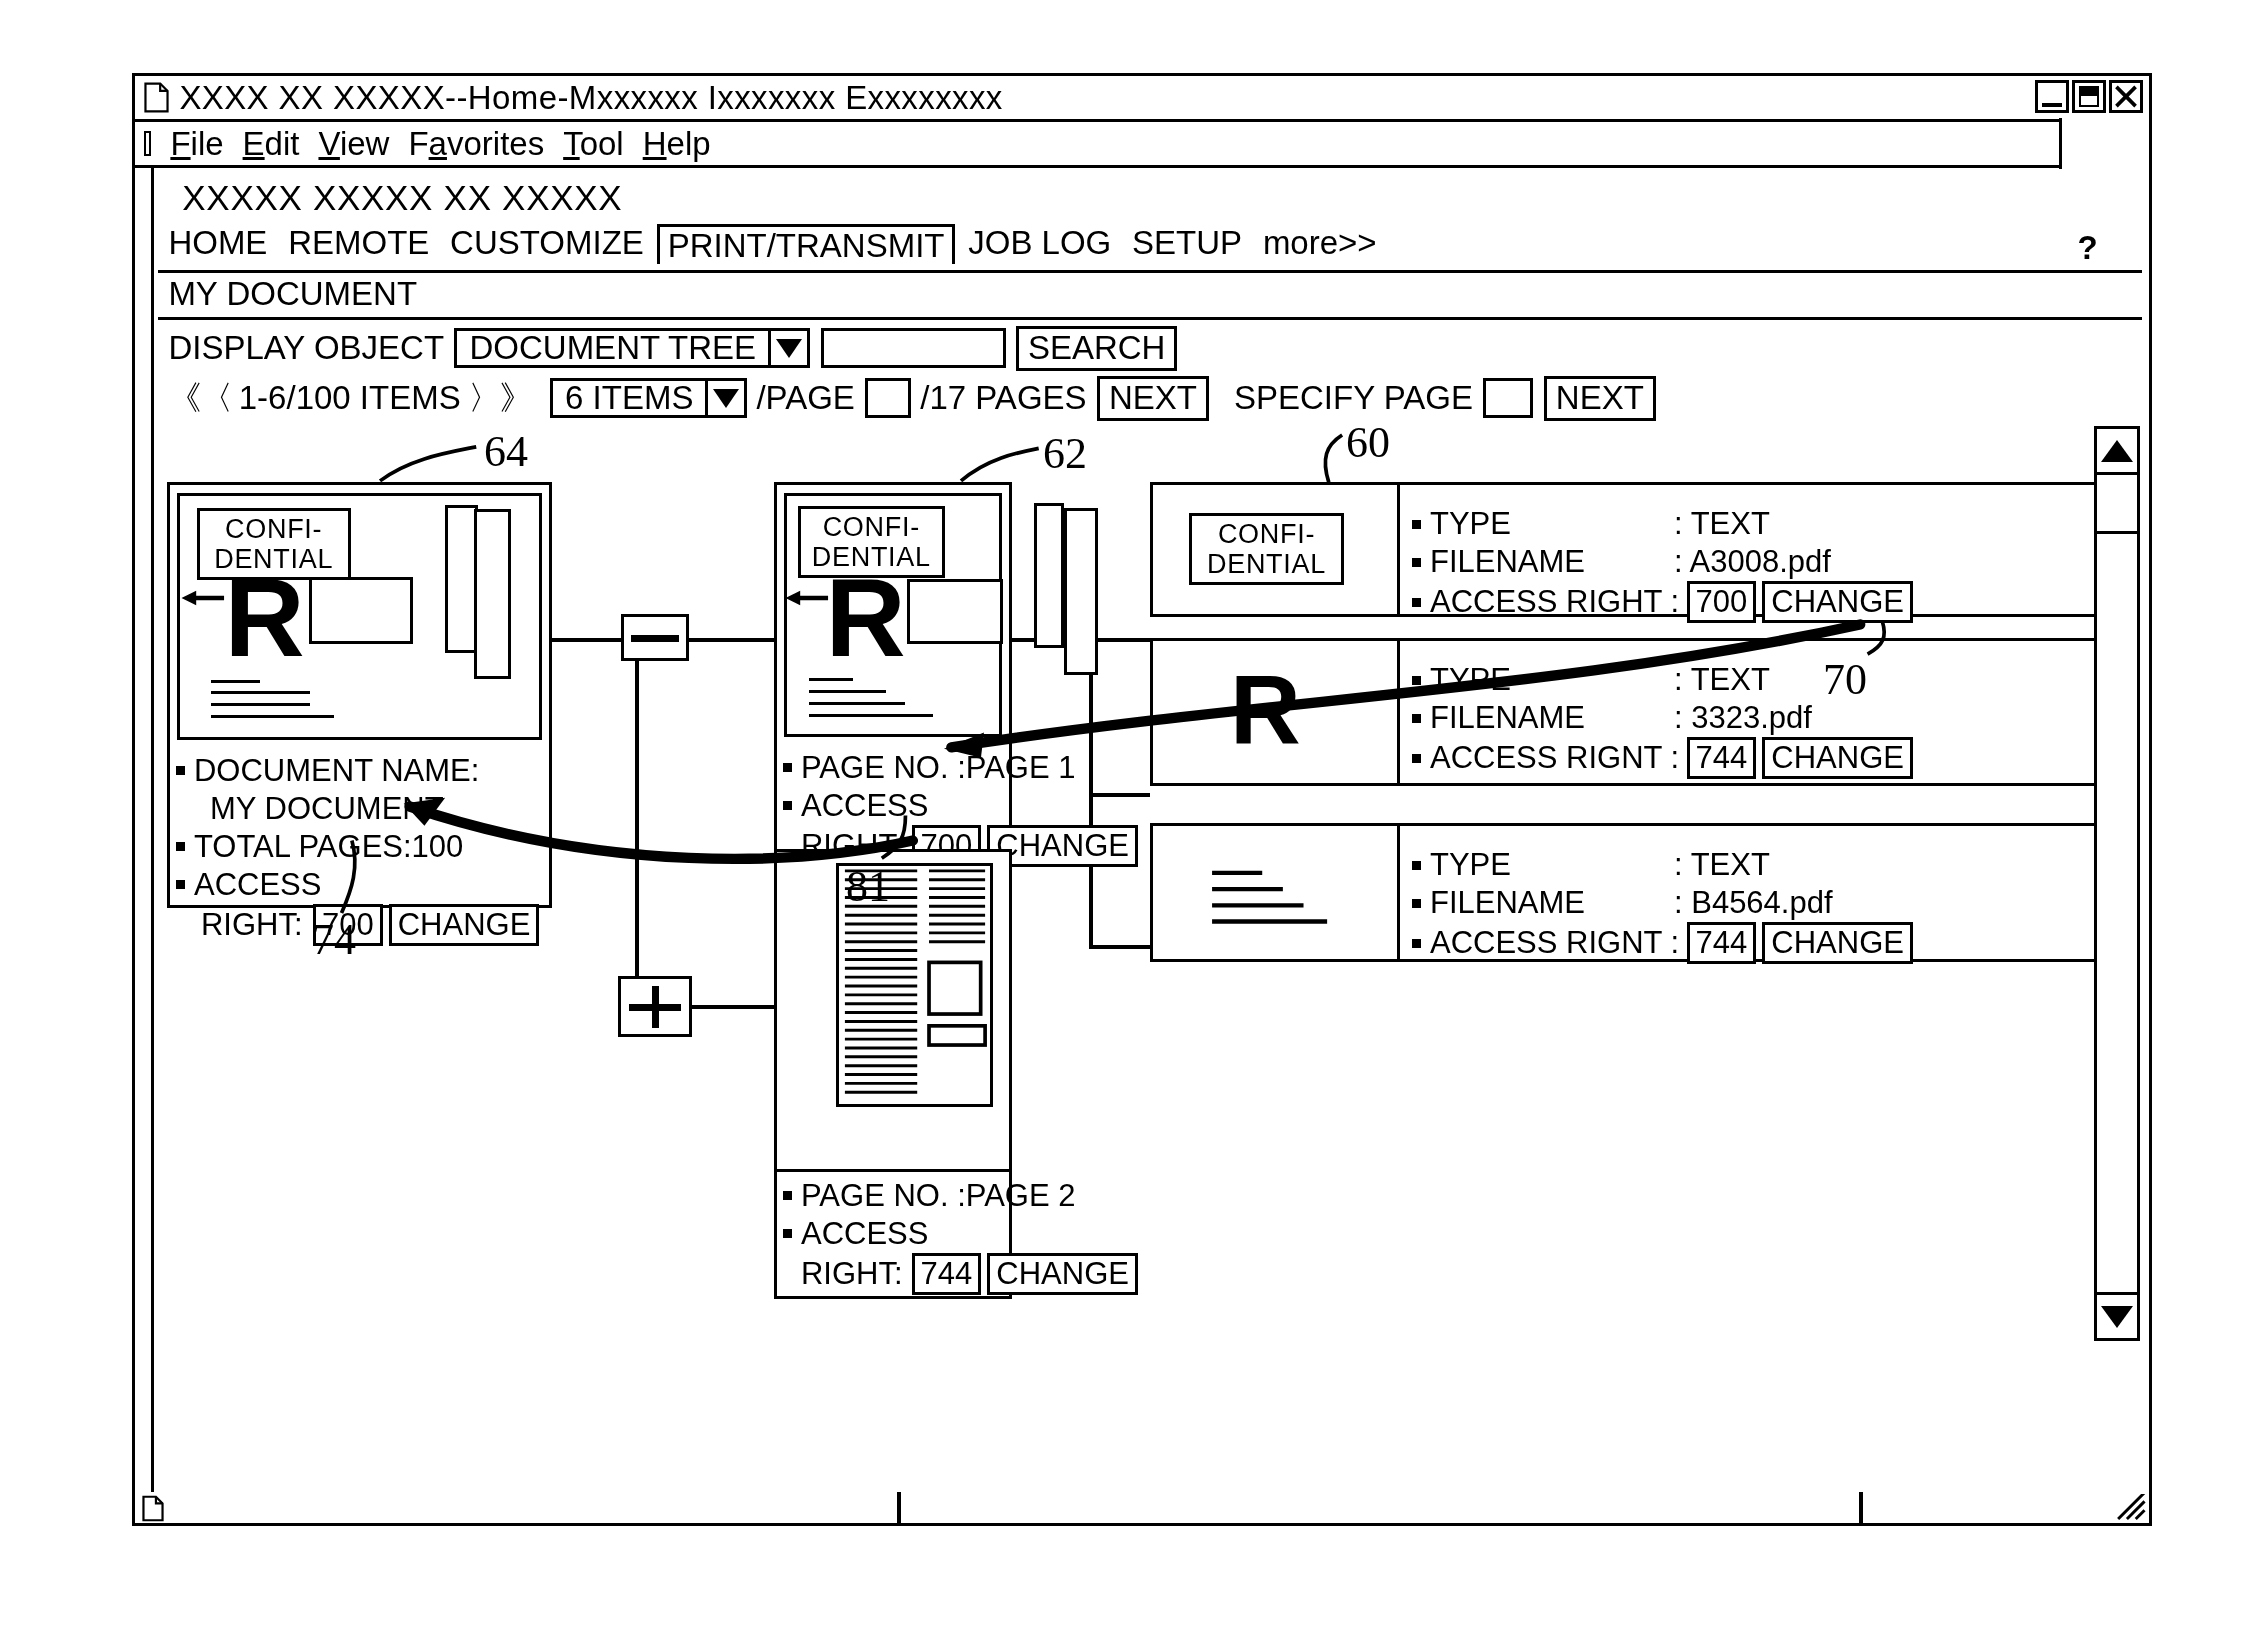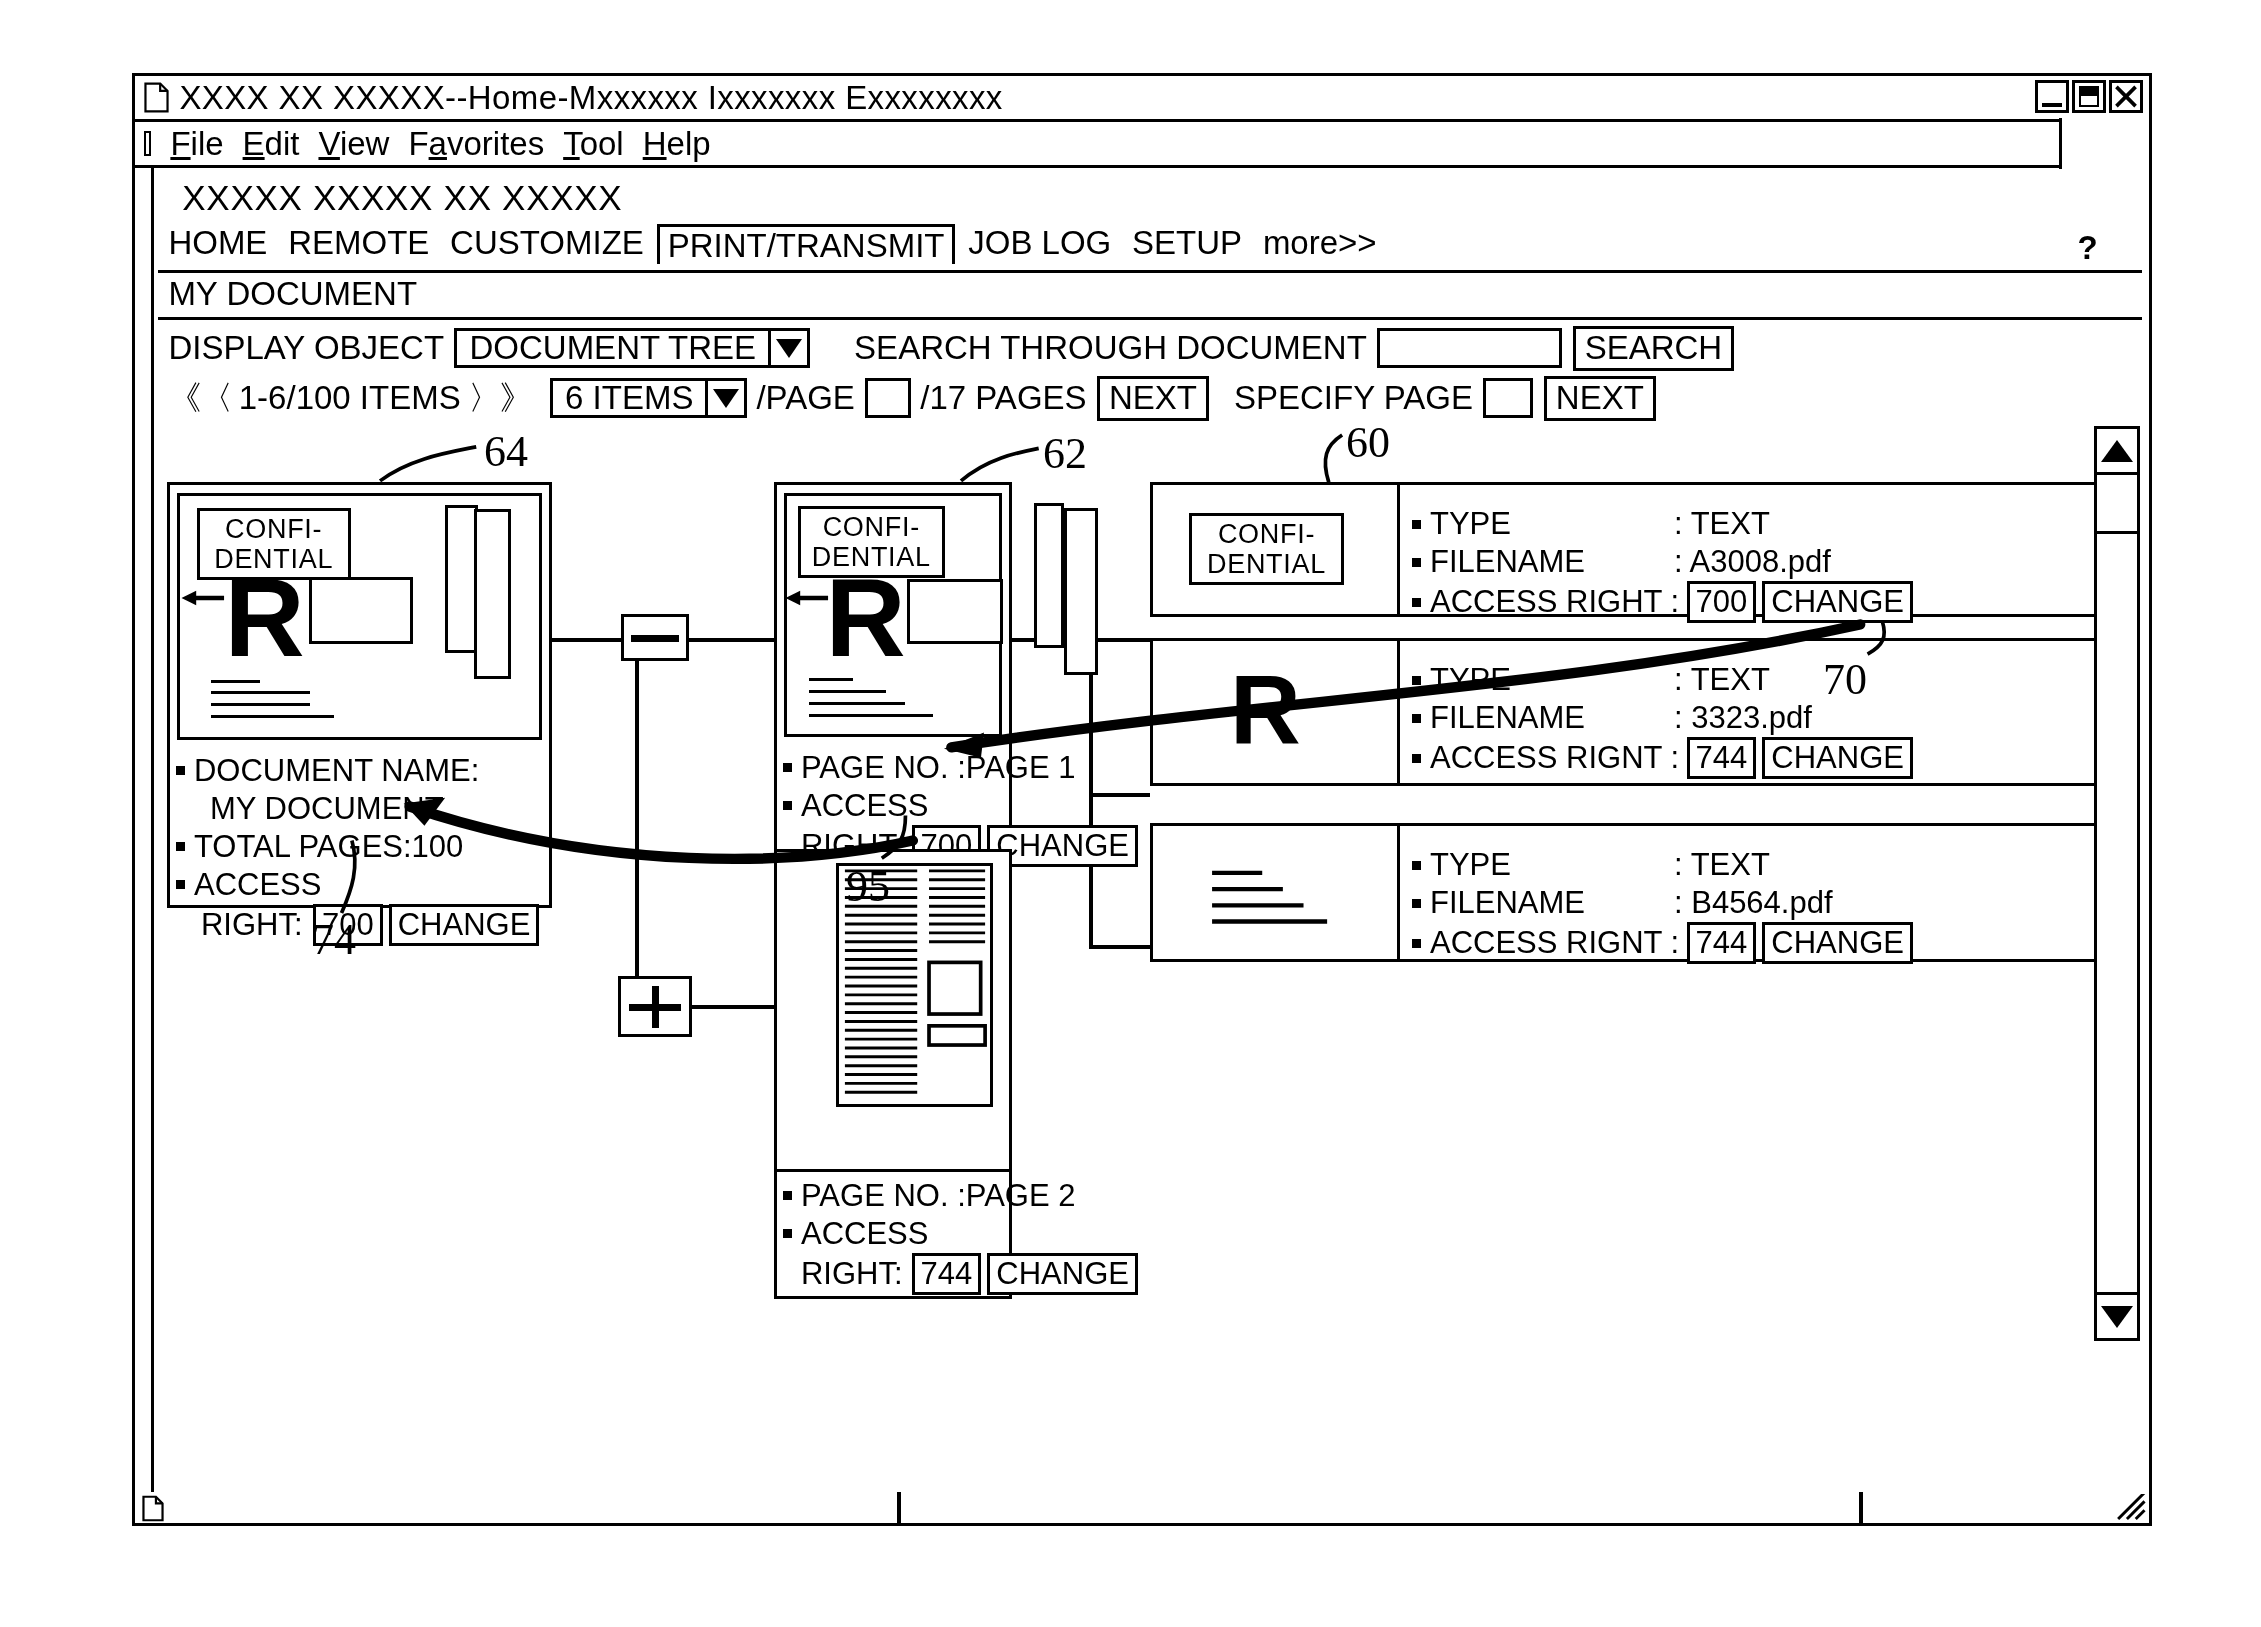--- a/index.html
+++ b/index.html
@@ -230,21 +230,20 @@
         <div class="controls">
 
           <div class="ctlrow">
             <div class="lbl">DISPLAY OBJECT</div>
             <div class="select">
               <div class="sel-val">DOCUMENT TREE</div>
               <div class="sel-arrow">
                   <div class="caret"></div>
                 </div>
             </div>
-            <div class="lbl" style="margin-left:44px;">SEARCH THROUGH DOCUMENT</div>
             <div class="textbox search"></div>
             <div class="btn">SEARCH</div>
           </div>
 
           <div class="ctlrow">
             <div class="lbl pager-arrows">《〈</div>
             <div class="lbl" style="margin-left:7.4px;">1-6/100 ITEMS</div>
             <div class="lbl pager-arrows" style="margin-left:7.4px;">〉》</div>
 
             <div class="select" style="margin-left:19px;">
@@ -544,21 +543,21 @@
             <polygon points="1062,440 1116,418 1112,452" fill="#000"></polygon>
 
             <path d="M1020,564 C860,600 600,606 340,518" fill="none" stroke="#000" stroke-width="14" stroke-linecap="round"></path>
             <polygon points="332,514 388,506 360,544" fill="#000"></polygon>
           </svg>
 
           <div class="callout" style="left:326px;top:3px;">64</div>
           <div class="callout" style="left:885px;top:4.4px;">62</div>
           <div class="callout" style="left:1188px;top:-6px;">60</div>
           <div class="callout" style="left:1665px;top:231px;">70</div>
-          <div class="callout" style="left:688px;top:438px;">95</div>
+          <div class="callout" style="left:688px;top:438px;">81</div>
           <div class="callout" style="left:154px;top:491px;">74</div>
         </div>
 
 
       </div>
     </div>
   </div>
 
   <div class="statusbar">
     <svg class="status-doc" viewBox="0 0 30 36">

